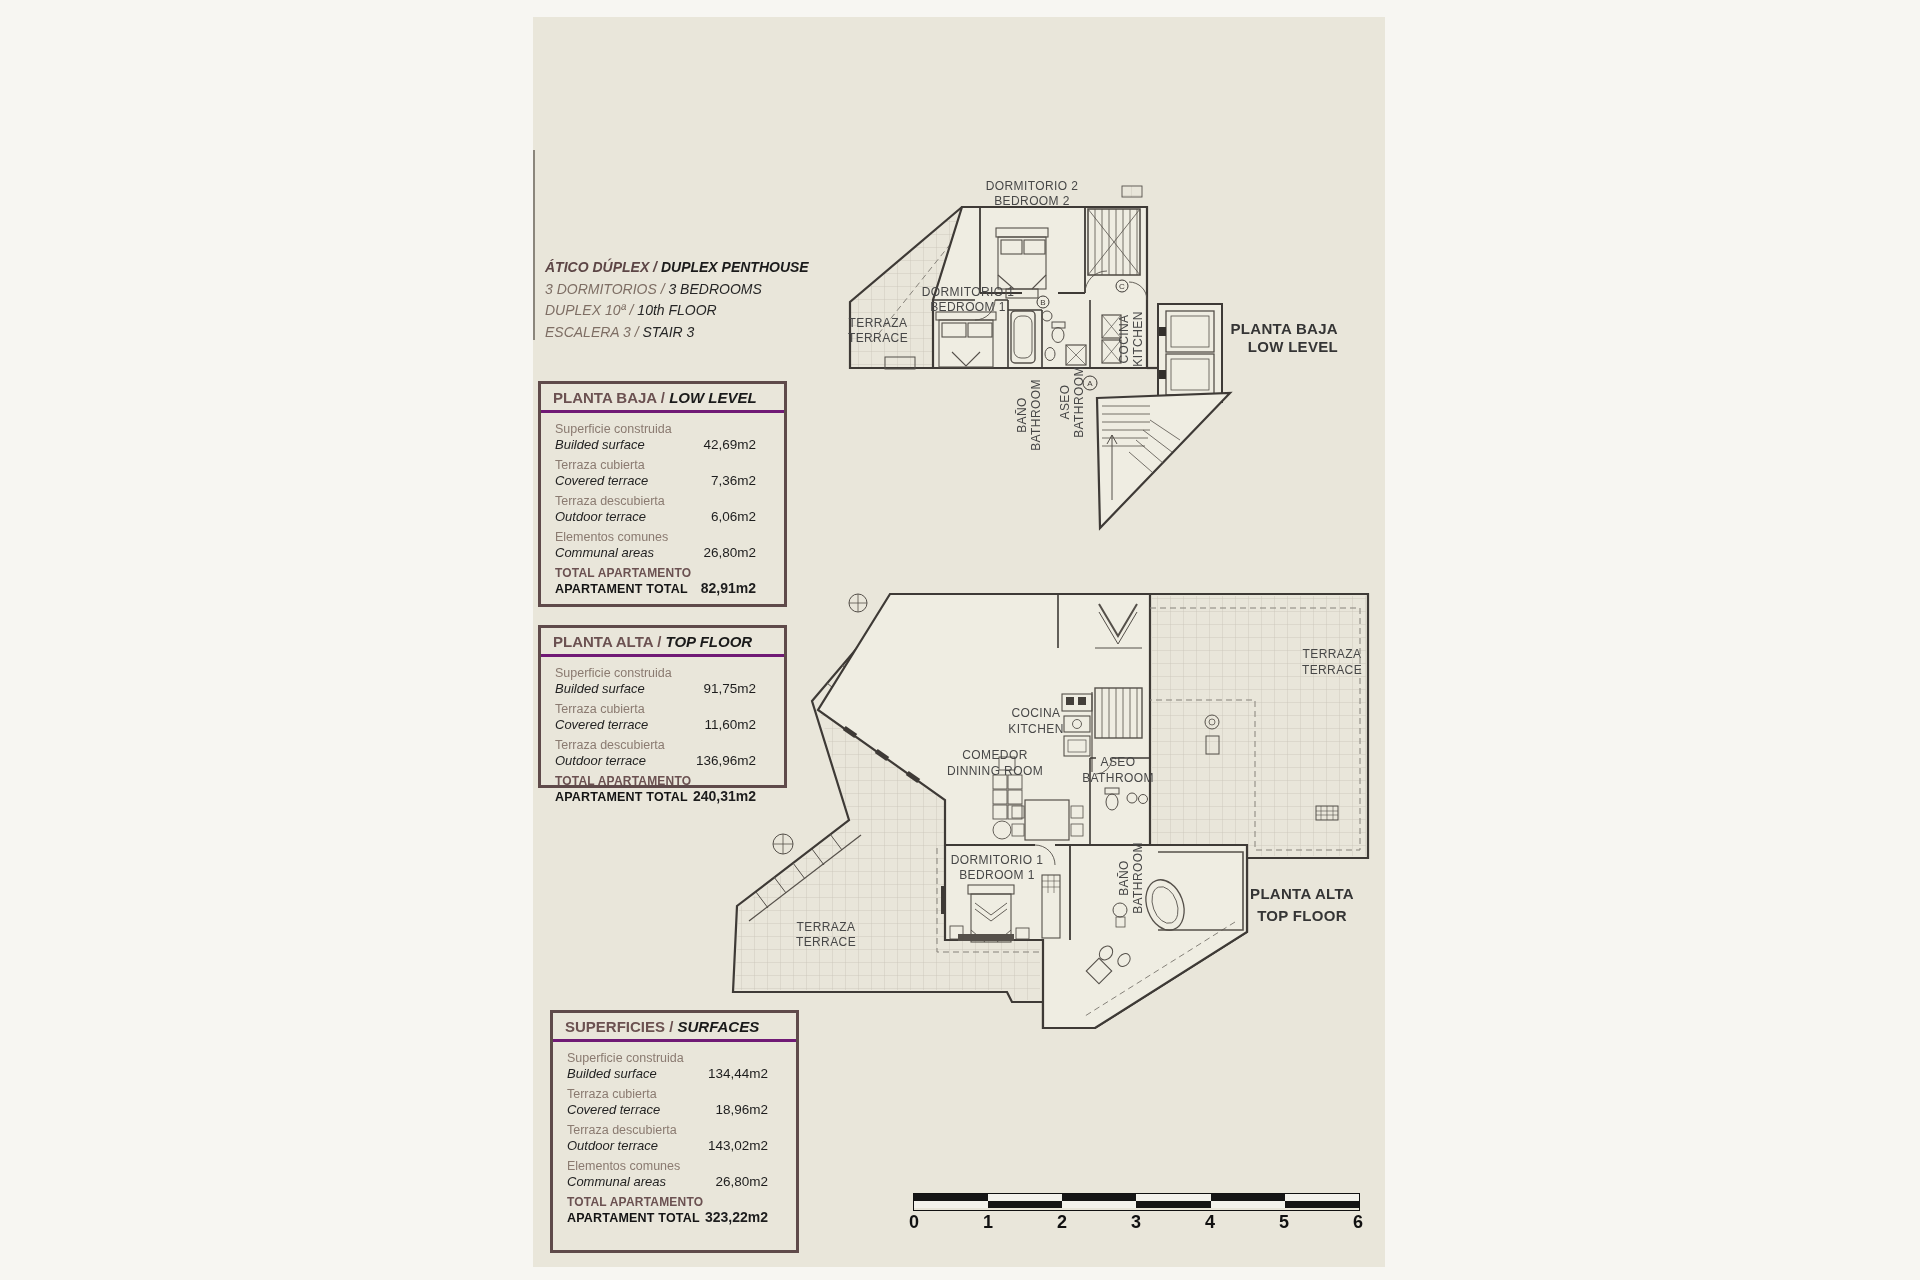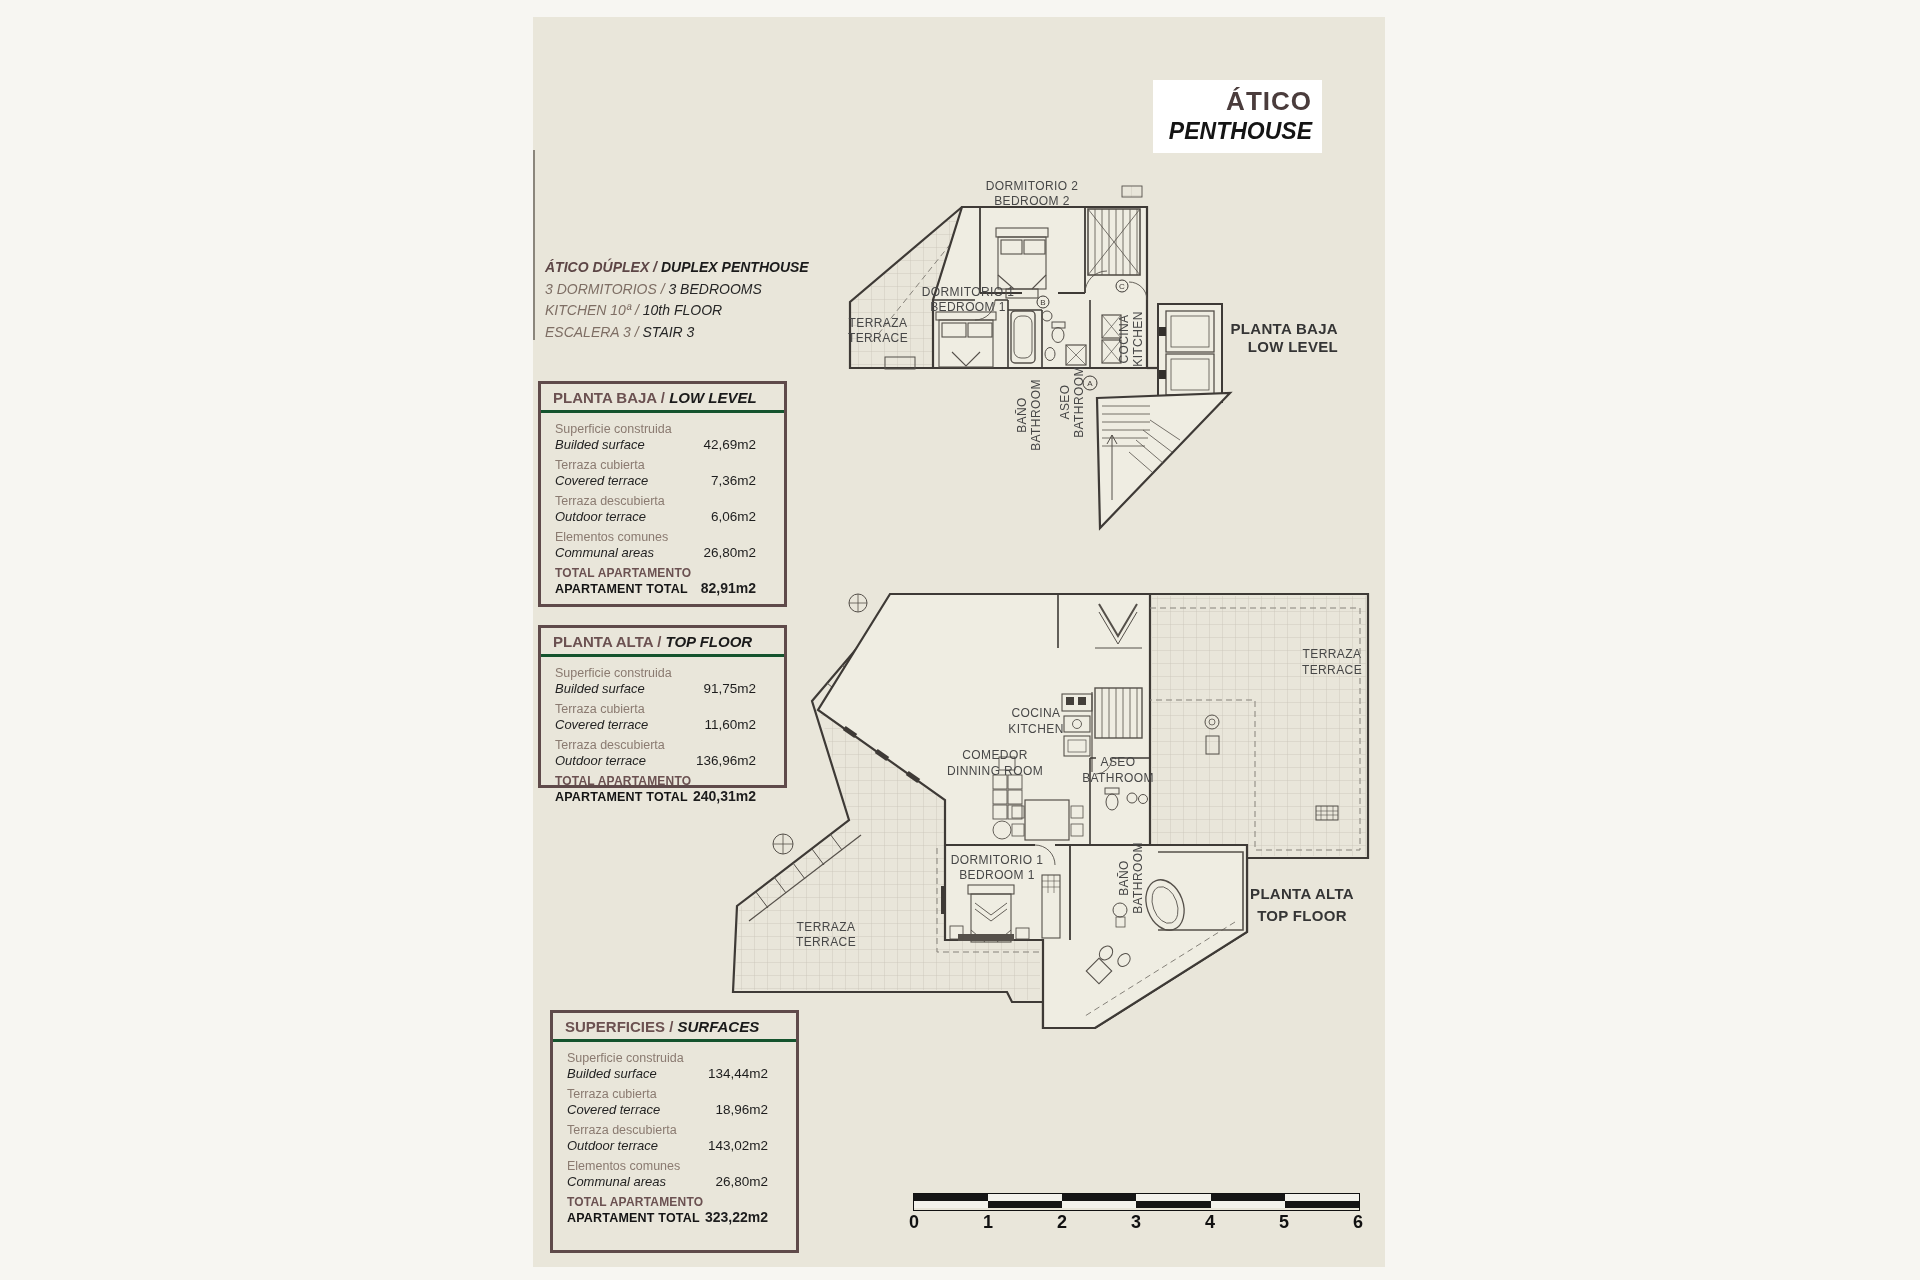--- a/index.html
+++ b/index.html
@@ -15,21 +15,21 @@
   
   .info{left:12px;top:240px;width:300px;}
   .info-line{font-size:14px;line-height:21.5px;white-space:nowrap;}
   .info-line .es{color:#7e6e64;font-style:italic;}
   .info-line .en{color:#262626;font-style:italic;}
   .info-line.first .es{color:#5d4646;font-weight:bold;}
   .info-line.first .en{color:#1b1b1b;font-weight:bold;}
   .edge-line{left:0;top:133px;width:2px;height:190px;background:#8b867c;}
   
   .tbl{background:#e9e6da;border:3px solid #5f4a4a;box-sizing:border-box;}
-  .tbl-h{border-bottom:3px solid #14532d;padding:4px 18px 3px 12px;font-size:15px;
+  .tbl-h{border-bottom:3px solid #701a75;padding:4px 18px 3px 12px;font-size:15px;
          line-height:19px;white-space:nowrap;}
   .tbl-h .es{font-weight:bold;color:#6b5151;}
   .tbl-h .en{font-weight:bold;font-style:italic;color:#1a1a1a;}
   .tbl-b{padding:9px 28px 6px 14px;}
   .pair{display:flex;align-items:flex-end;margin-bottom:5px;}
   .pair .lbls{flex:1;}
   .l-es{font-size:12.5px;color:#8a7a70;line-height:15px;}
   .l-en{font-size:13px;color:#232323;font-style:italic;line-height:16px;}
   .val{font-size:13.5px;color:#1d1d1d;padding-bottom:1px;}
   .pair.total{margin-top:4px;}
@@ -54,36 +54,32 @@
   .side-lbl{font-size:15px;font-weight:bold;fill:#353535;letter-spacing:.3px;}
   .circ-letter{font-size:8px;fill:#3e3a36;}
 </style>
 </head>
 <body>
 
 <div class="page">
 
   <div class="abs edge-line"></div>
 
-  <div class="abs title-box">
-    <div class="title-es">ÁTICO</div>
-    <div class="title-en">PENTHOUSE</div>
-  </div>
 
   <div class="abs info">
     <div class="info-line first">
       <span class="es">ÁTICO DÚPLEX /</span>
       <span class="en">DUPLEX PENTHOUSE</span>
     </div>
     <div class="info-line">
       <span class="es">3 DORMITORIOS /</span>
       <span class="en">3 BEDROOMS</span>
     </div>
     <div class="info-line">
-      <span class="es">KITCHEN 10ª /</span>
+      <span class="es">DUPLEX 10ª /</span>
       <span class="en">10th FLOOR</span>
     </div>
     <div class="info-line">
       <span class="es">ESCALERA 3 /</span>
       <span class="en">STAIR 3</span>
     </div>
   </div>
 
   <div id="tbl-baja" class="abs tbl">
     <div class="tbl-h">

